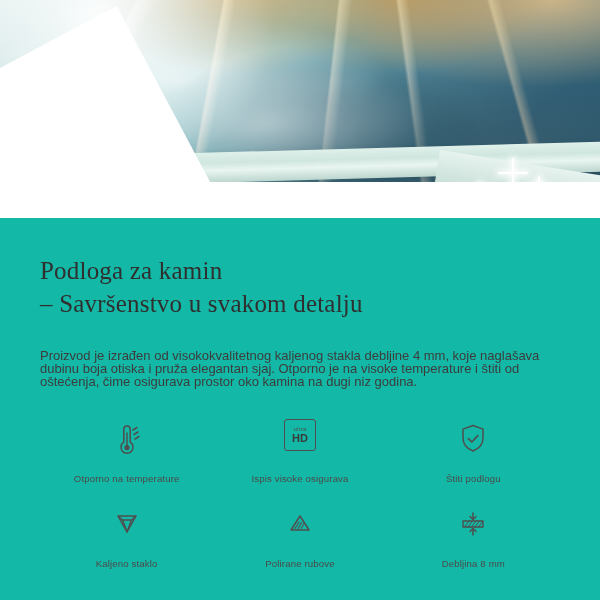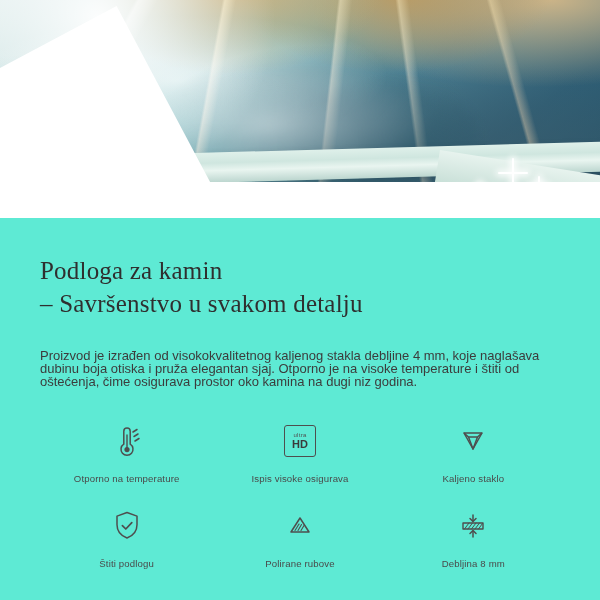--- a/index.html
+++ b/index.html
@@ -12,21 +12,21 @@
     background: #ffffff;
     font-family: "Liberation Sans", sans-serif;
     color: #3a3a3a;
     overflow: hidden;
   }
 
   .page {
     position: relative;
     width: 600px;
     height: 600px;
-    background: #5eead4;
+    background: #14b8a6;
   }
 
   
   .hero {
     position: relative;
     width: 600px;
     height: 218px;
     overflow: hidden;
     background: #ffffff;
   }
@@ -186,21 +186,21 @@
   .feature {
     display: flex;
     flex-direction: column;
     align-items: center;
     text-align: center;
   }
 
   .feature-icon {
     height: 44px;
     display: flex;
-    align-items: center;
+    align-items: flex-start;
     justify-content: center;
   }
 
   .feature-label {
     margin-top: 10px;
     font-size: 9.6px;
     color: #4a4a4a;
     letter-spacing: .15px;
   }
 
@@ -278,37 +278,37 @@
           <div class="ultrahd-box">
             <span class="u1">ultra</span>
             <span class="u2">HD</span>
           </div>
         </div>
         <div class="feature-label">Ispis visoke osigurava</div>
       </div>
 
       <div class="feature">
         <div class="feature-icon">
+          <svg width="40" height="40" viewBox="0 0 40 40" fill="none" stroke="#4e4e4e" stroke-width="1.5" stroke-linecap="round" stroke-linejoin="round">
+            <path d="M20 6.5l10 3.6v8.6c0 6.6-4.3 11.1-10 13.3-5.7-2.2-10-6.7-10-13.3v-8.6l10-3.6z"></path>
+            <path d="M15.4 19.6l3.4 3.4 6-6.4" stroke-width="1.7"></path>
+          </svg>
+        </div>
+        <div class="feature-label">Štiti podlogu</div>
+      </div>
+
+      <div class="feature">
+        <div class="feature-icon">
           <svg width="40" height="40" viewBox="0 0 40 40" fill="none" stroke="#4e4e4e" stroke-width="1.5" stroke-linejoin="round">
             <path d="M11 12h18l-9 16-9-16z"></path>
             <path d="M11 12l4.5 4h9L29 12"></path>
             <path d="M15.5 16L20 28l4.5-12"></path>
           </svg>
         </div>
         <div class="feature-label">Kaljeno staklo</div>
-      </div>
-
-      <div class="feature">
-        <div class="feature-icon">
-          <svg width="40" height="40" viewBox="0 0 40 40" fill="none" stroke="#4e4e4e" stroke-width="1.5" stroke-linecap="round" stroke-linejoin="round">
-            <path d="M20 6.5l10 3.6v8.6c0 6.6-4.3 11.1-10 13.3-5.7-2.2-10-6.7-10-13.3v-8.6l10-3.6z"></path>
-            <path d="M15.4 19.6l3.4 3.4 6-6.4" stroke-width="1.7"></path>
-          </svg>
-        </div>
-        <div class="feature-label">Štiti podlogu</div>
       </div>
 
       <div class="feature">
         <div class="feature-icon">
           <svg width="40" height="40" viewBox="0 0 40 40" fill="none" stroke="#4e4e4e" stroke-width="1.5" stroke-linecap="round" stroke-linejoin="round">
             <path d="M11 26h18L20 12z" stroke-width="1.5"></path>
             <line x1="15" y1="24.5" x2="19" y2="18" stroke-width="1.1"></line>
             <line x1="18" y1="24.5" x2="21.5" y2="18.5" stroke-width="1.1"></line>
             <line x1="21" y1="24.5" x2="24" y2="19.5" stroke-width="1.1"></line>
           </svg>

